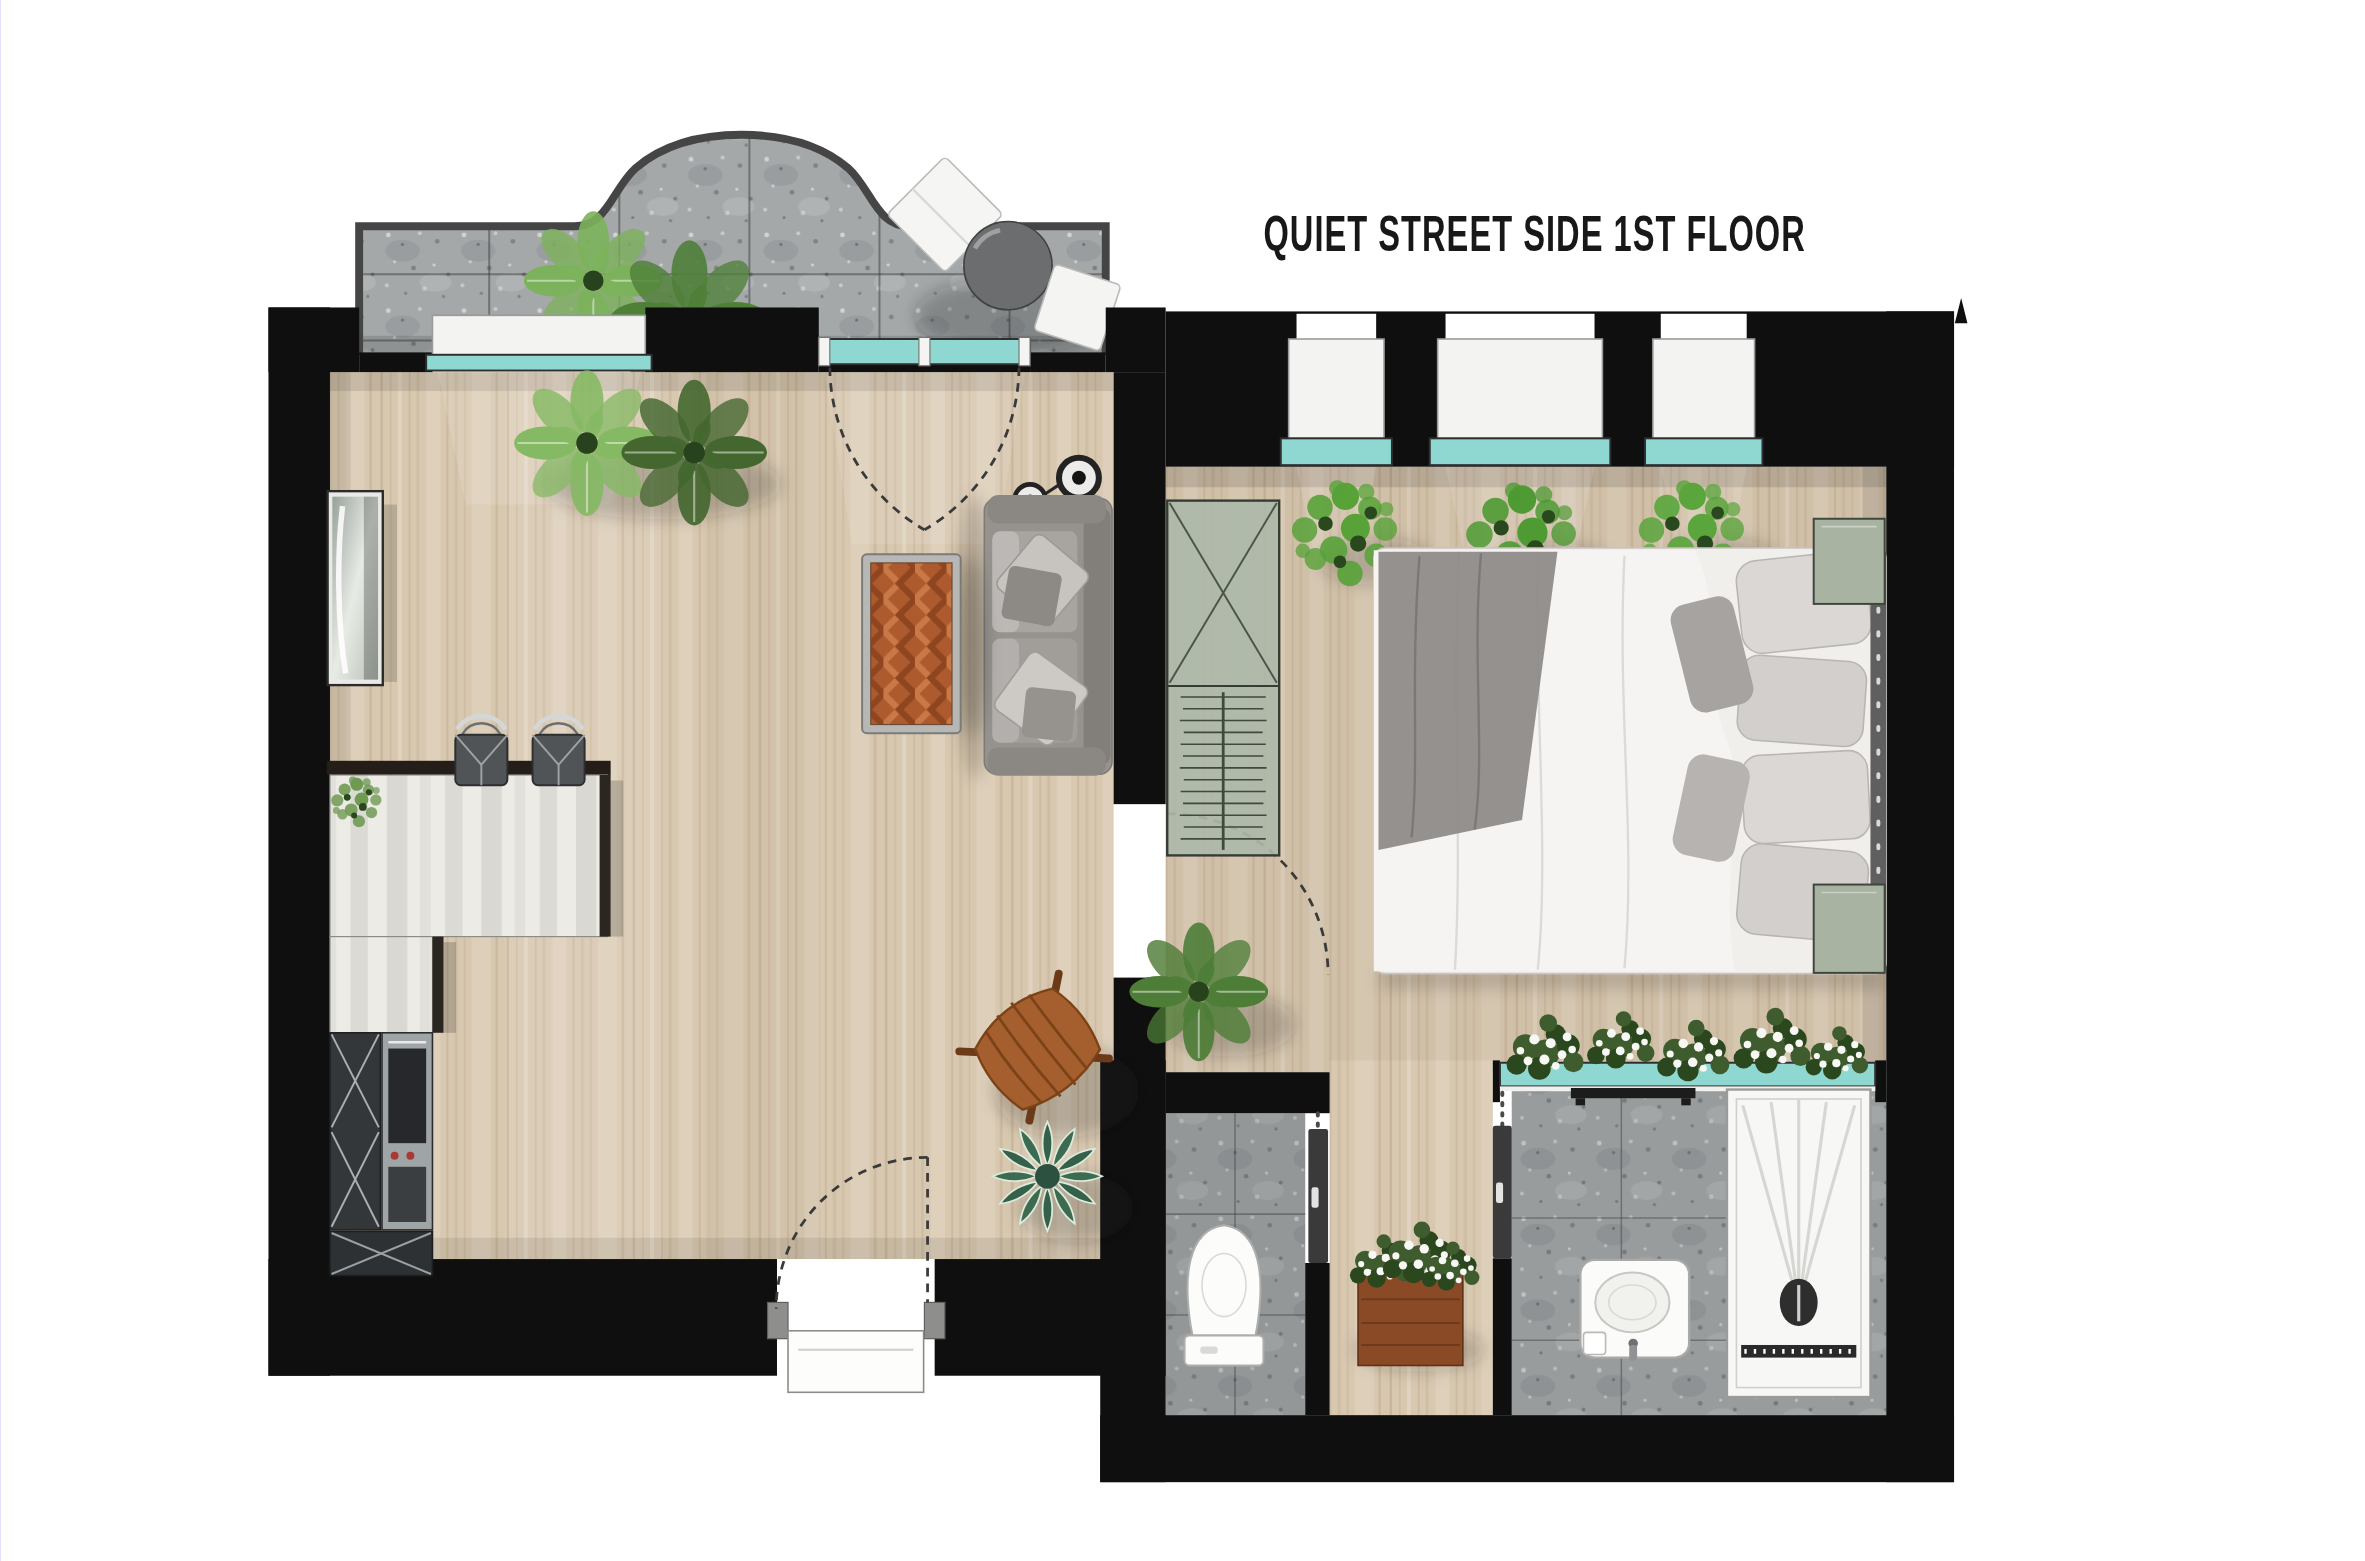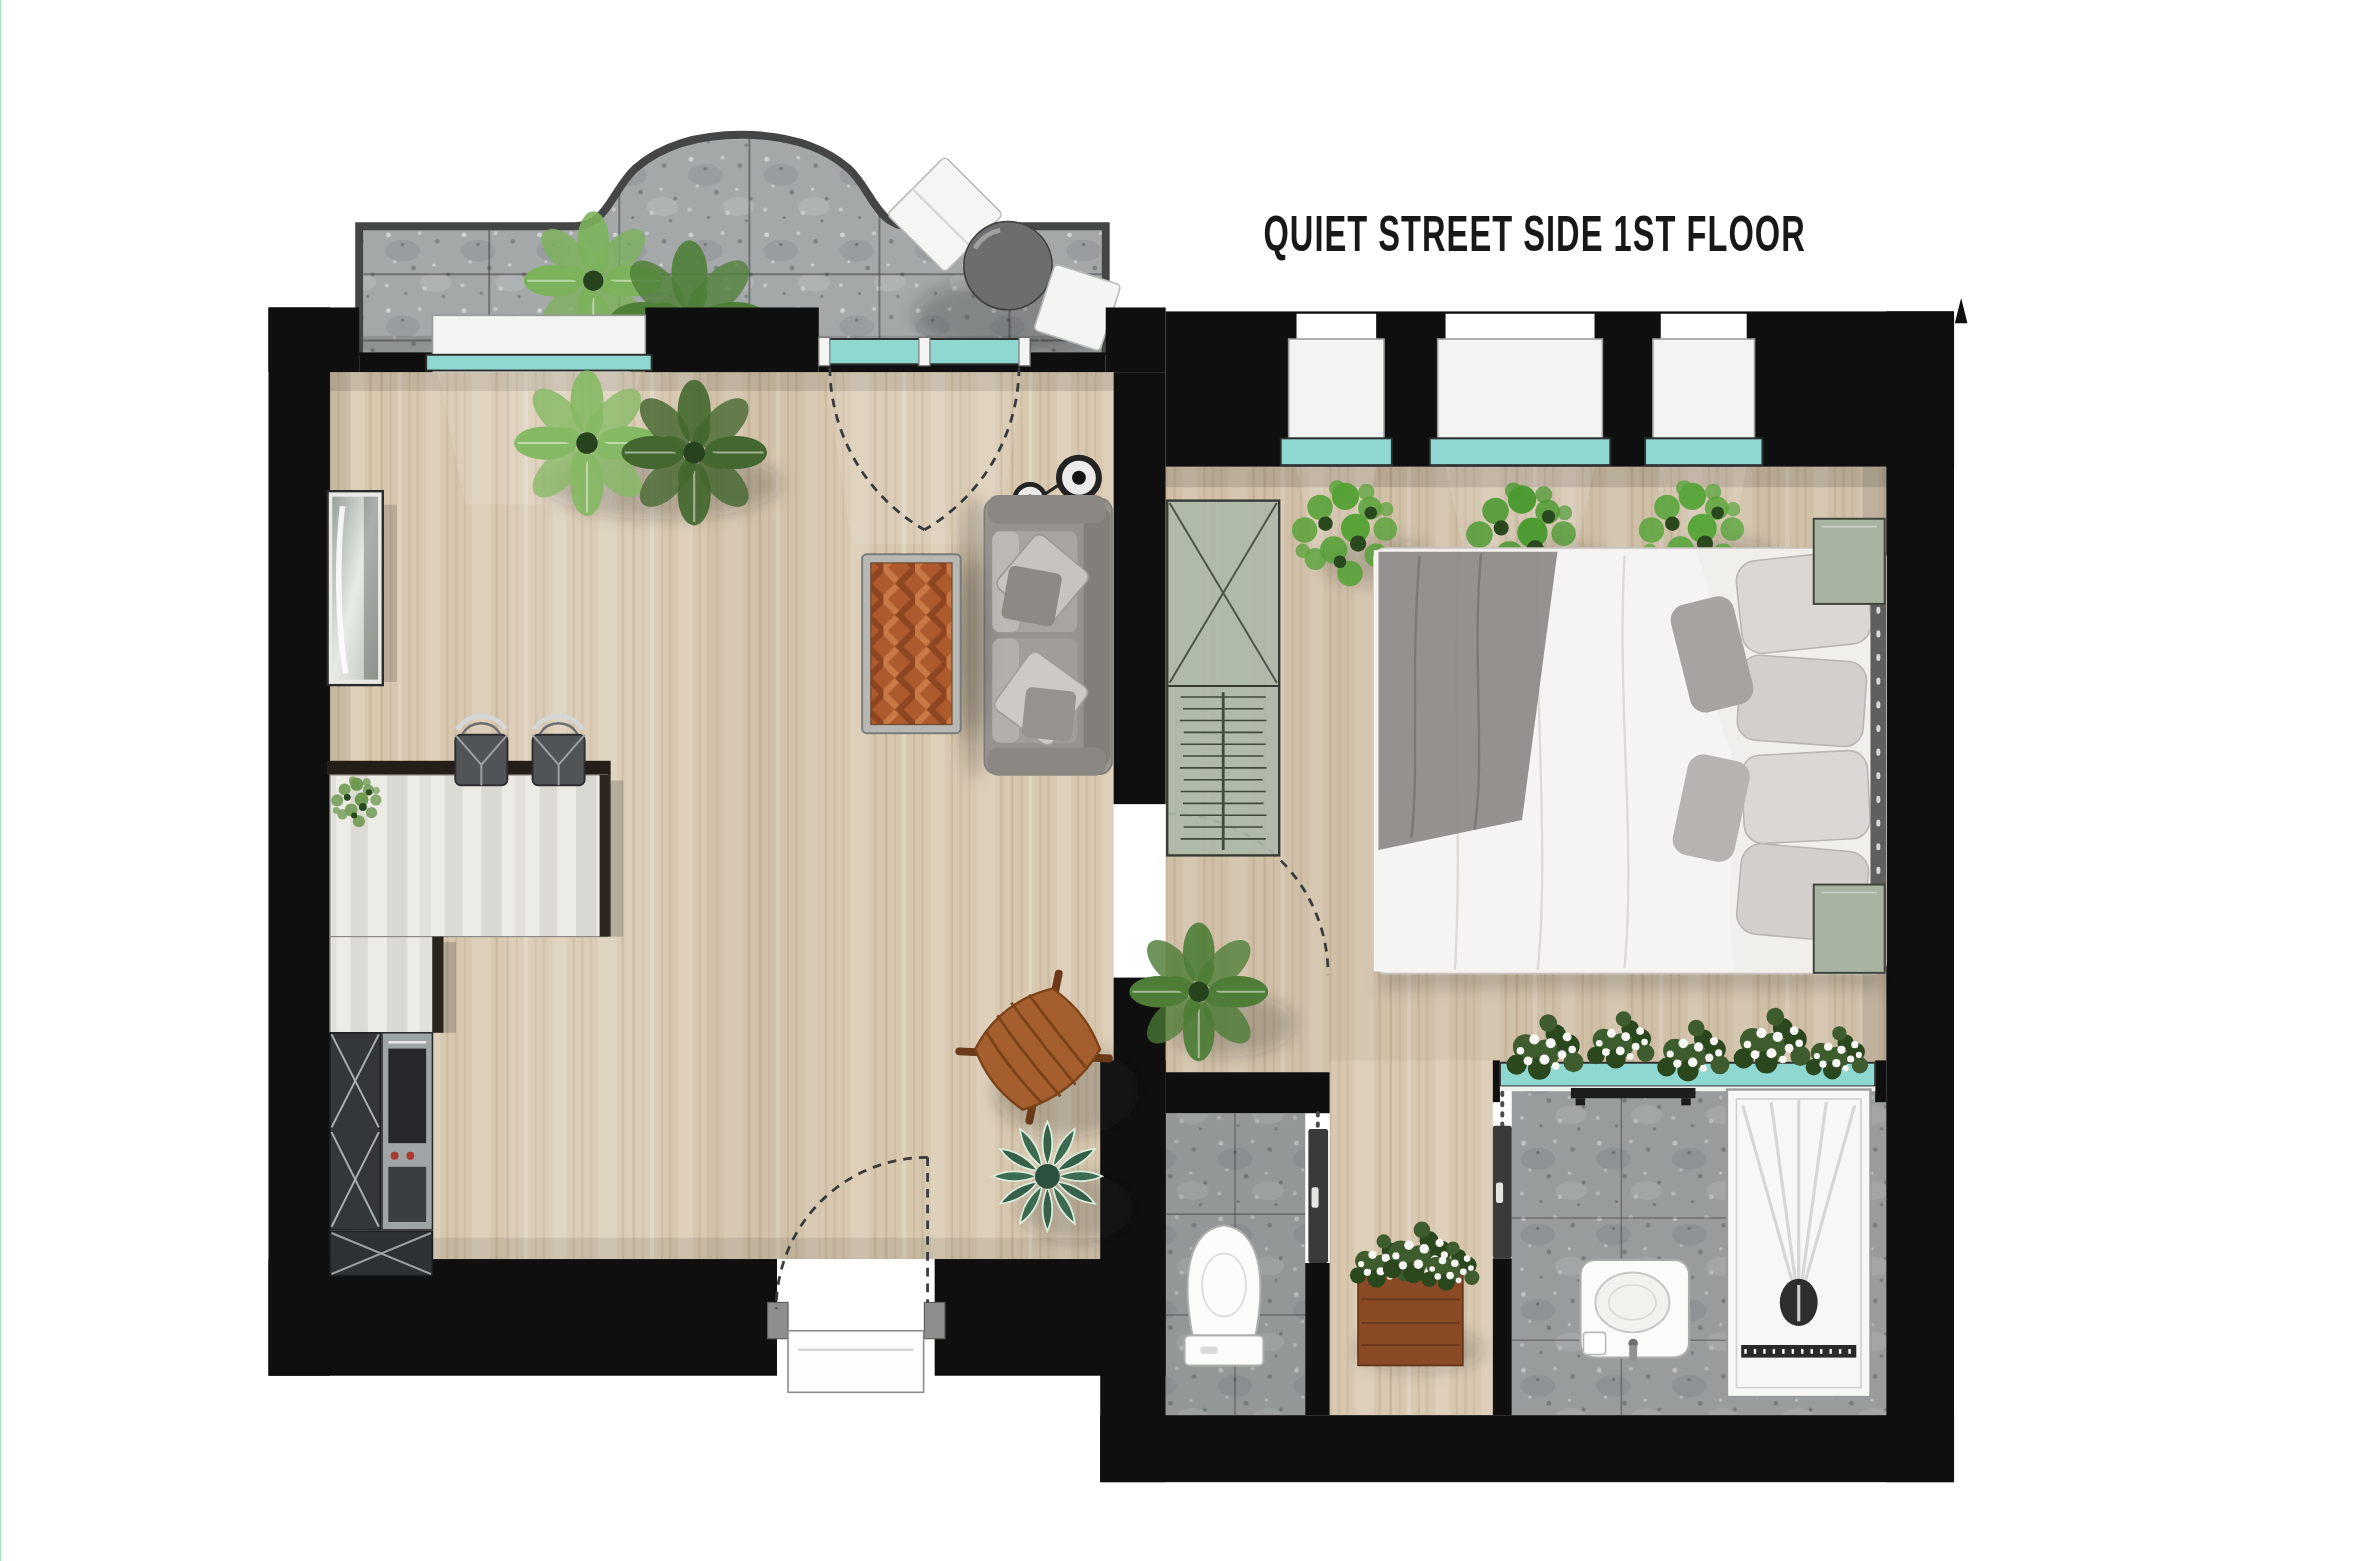--- a/index.html
+++ b/index.html
@@ -1,16 +1,16 @@
 <!DOCTYPE html>
 <html style="font-size:12.6px"><head>
 <meta charset="utf-8">
 <style>
   html,body{margin:0;padding:0;background:#ffffff;}
-  .stage{position:relative;width:2025px;height:1561px;background:#22c55e;overflow:hidden;}
+  .stage{position:relative;width:2025px;height:1561px;background:#c4b5fd;overflow:hidden;}
   svg{display:block;}
   text{font-family:"Liberation Sans", sans-serif;}
 </style>
 </head>
 <body>
 
 <div class="stage">
 <svg viewBox="0 0 3000 1980" width="2366" height="1561" xmlns="http://www.w3.org/2000/svg">
 <defs>
   <filter id="soft" x="-80%" y="-80%" width="260%" height="260%">

